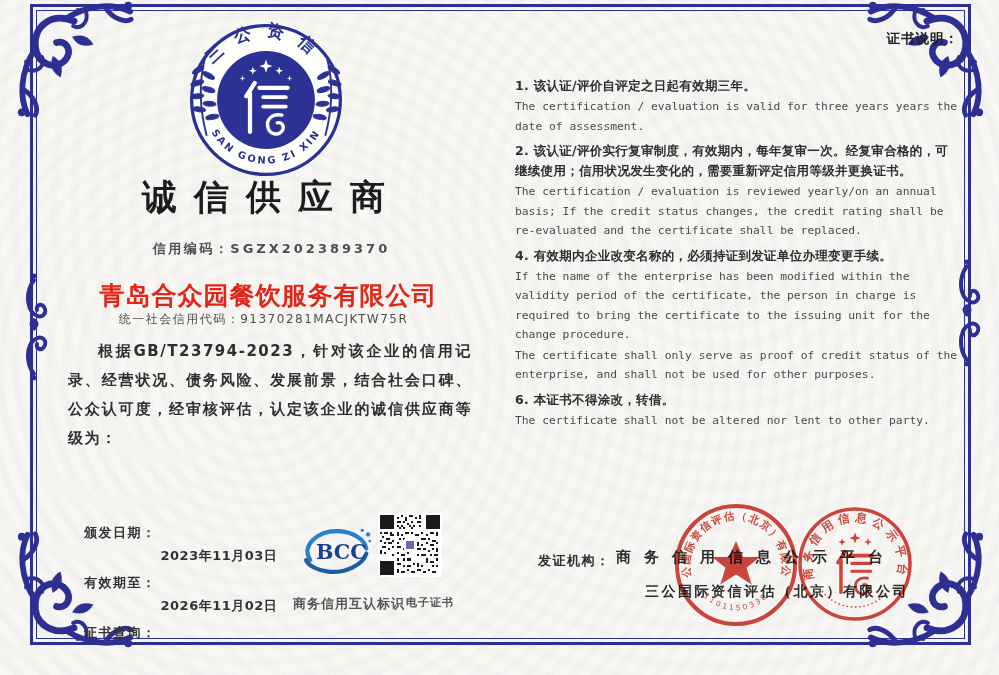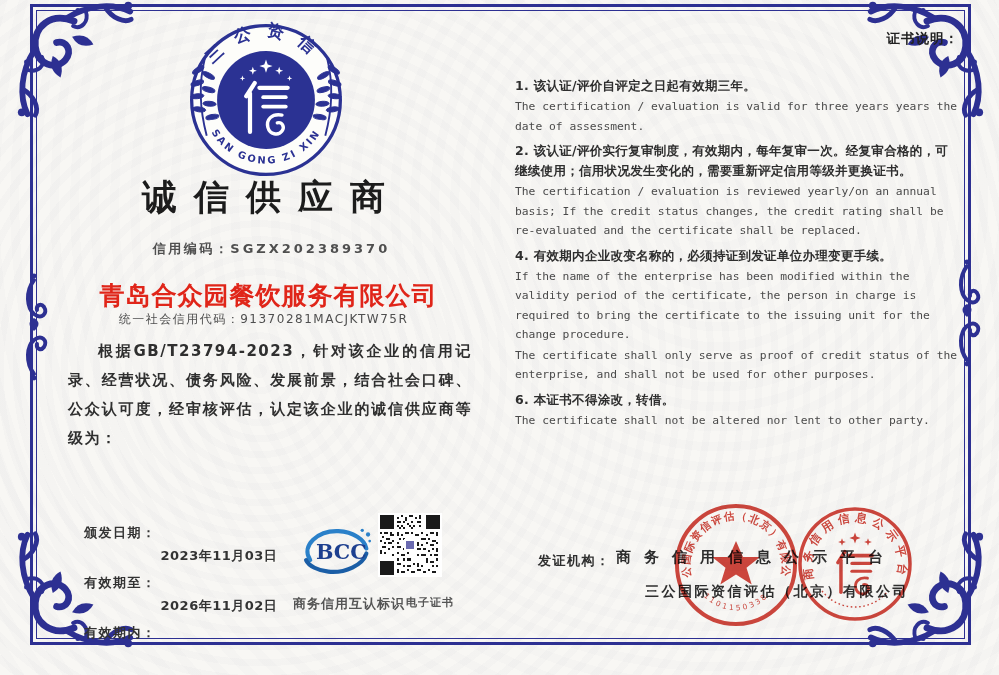--- a/index.html
+++ b/index.html
@@ -206,21 +206,21 @@
   <div class="info">
     <div class="info-row">
       <span class="info-label">颁发日期：</span>
       <span class="info-val">2023年11月03日</span>
     </div>
     <div class="info-row">
       <span class="info-label">有效期至：</span>
       <span class="info-val">2026年11月02日</span>
     </div>
     <div class="info-row">
-      <span class="info-label">有效期内：</span>
+      <span class="info-label">证书查询：</span>
     </div>
   </div>
 
   <svg class="bcc" viewBox="0 0 92 66">
     <path d="M16,44 C4,26 26,8 50,9 C68,10 82,19 84,30" fill="none" stroke="#2a80c9" stroke-width="5" stroke-linecap="round"></path>
     <path d="M84,36 C80,50 58,60 38,58 C26,57 14,51 11,44" fill="none" stroke="#1b5ea6" stroke-width="5" stroke-linecap="round"></path>
     <circle cx="86" cy="13" r="2.6" fill="#2a80c9"></circle>
     <circle cx="79" cy="8" r="2" fill="#2a80c9"></circle>
     <circle cx="88" cy="21" r="1.6" fill="#2a80c9"></circle>
     <text x="23" y="43" font-size="25" font-weight="bold" fill="#1d3f8f" font-family="DejaVu Serif, Liberation Serif, serif">BCC</text>

